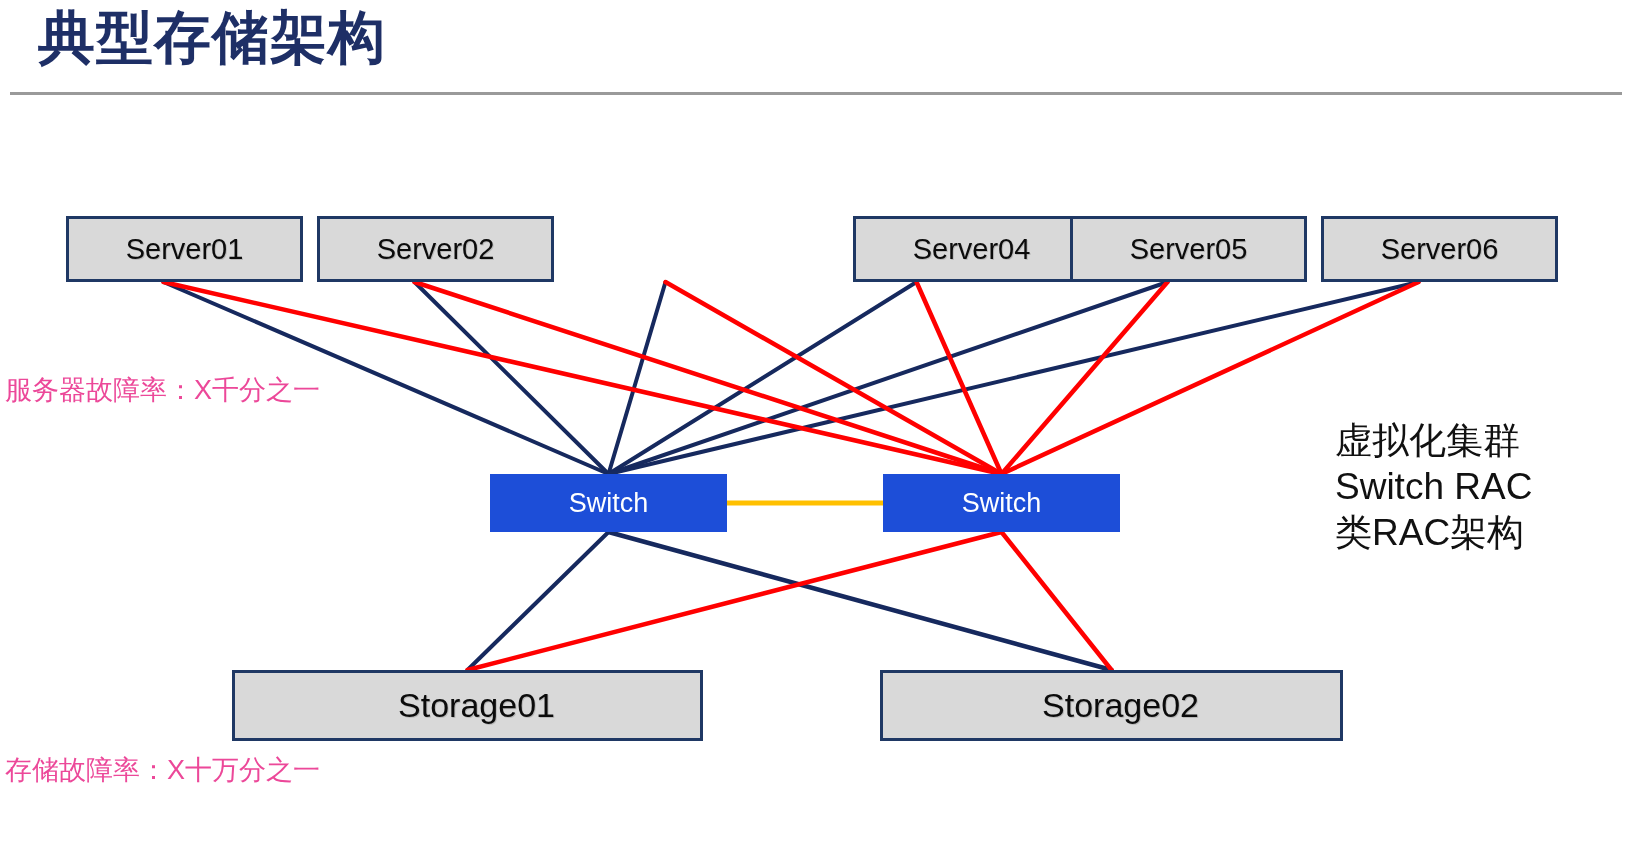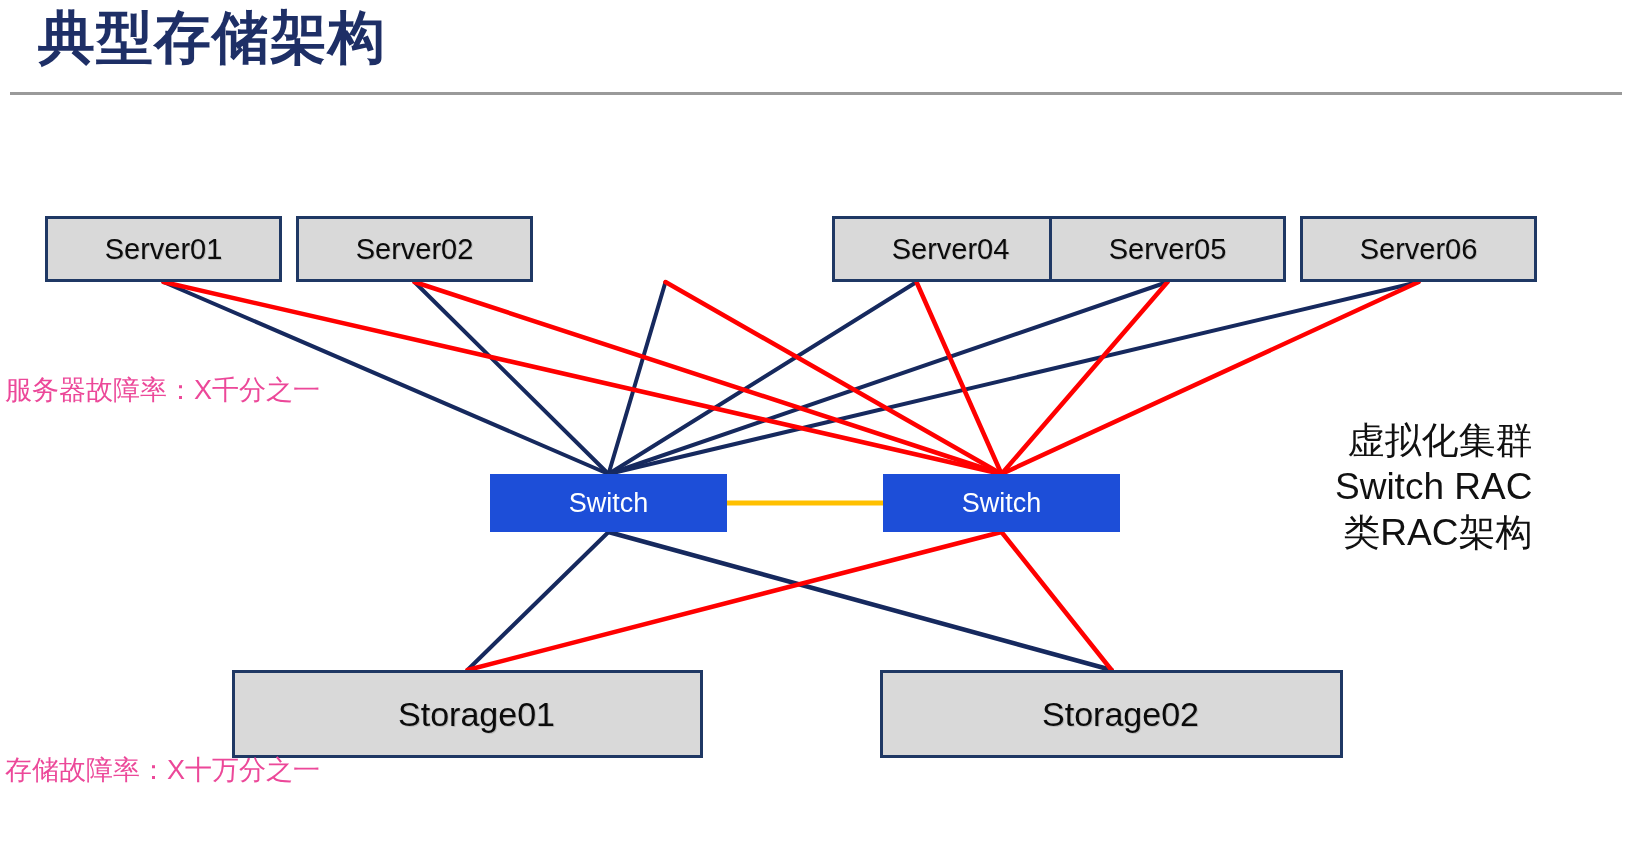--- a/index.html
+++ b/index.html
@@ -2,21 +2,20 @@
 <html><head>
 <meta charset="utf-8">
 <style>
   html,body{margin:0;padding:0;background:#fff;}
   .stage{
     position:relative;
     width:1632px;height:847px;
     background:#ffffff;
     overflow:hidden;
     font-family:"Liberation Sans", sans-serif;
-    text-align:right;
   }
   .slide-title{
     position:absolute;left:38px;top:0px;margin:0;
     font-size:57px;font-weight:bold;color:#1E2F66;
     letter-spacing:1px;
   }
   .title-rule{
     position:absolute;left:10px;top:92px;width:1612px;height:3px;
     background:#9A9A9A;
   }
@@ -24,27 +23,28 @@
   .node{
     position:absolute;z-index:1;
     display:flex;align-items:center;justify-content:center;
     box-sizing:border-box;
   }
   .server{
     width:237px;height:66px;top:216px;
     background:#D9D9D9;border:3px solid #1F3864;
     font-size:29px;color:#0b0b0b;
     text-shadow:1px 1px 0 rgba(0,0,0,0.15);
+    margin-left:21px;
   }
   .switchbox{
     width:237px;height:58px;top:474px;
     background:#1d4ed8;color:#ffffff;font-size:27px;
   }
   .storage{
-    height:88px;top:670px;
+    height:71px;top:670px;
     background:#D9D9D9;border:3px solid #1F3864;
     font-size:34px;color:#0b0b0b;
     text-shadow:1px 1px 0 rgba(0,0,0,0.15);
     padding-left:18px;
   }
   .side-label{
     position:absolute;left:5px;
     font-size:27px;color:#ec4899;z-index:1;
   }
   .note{

